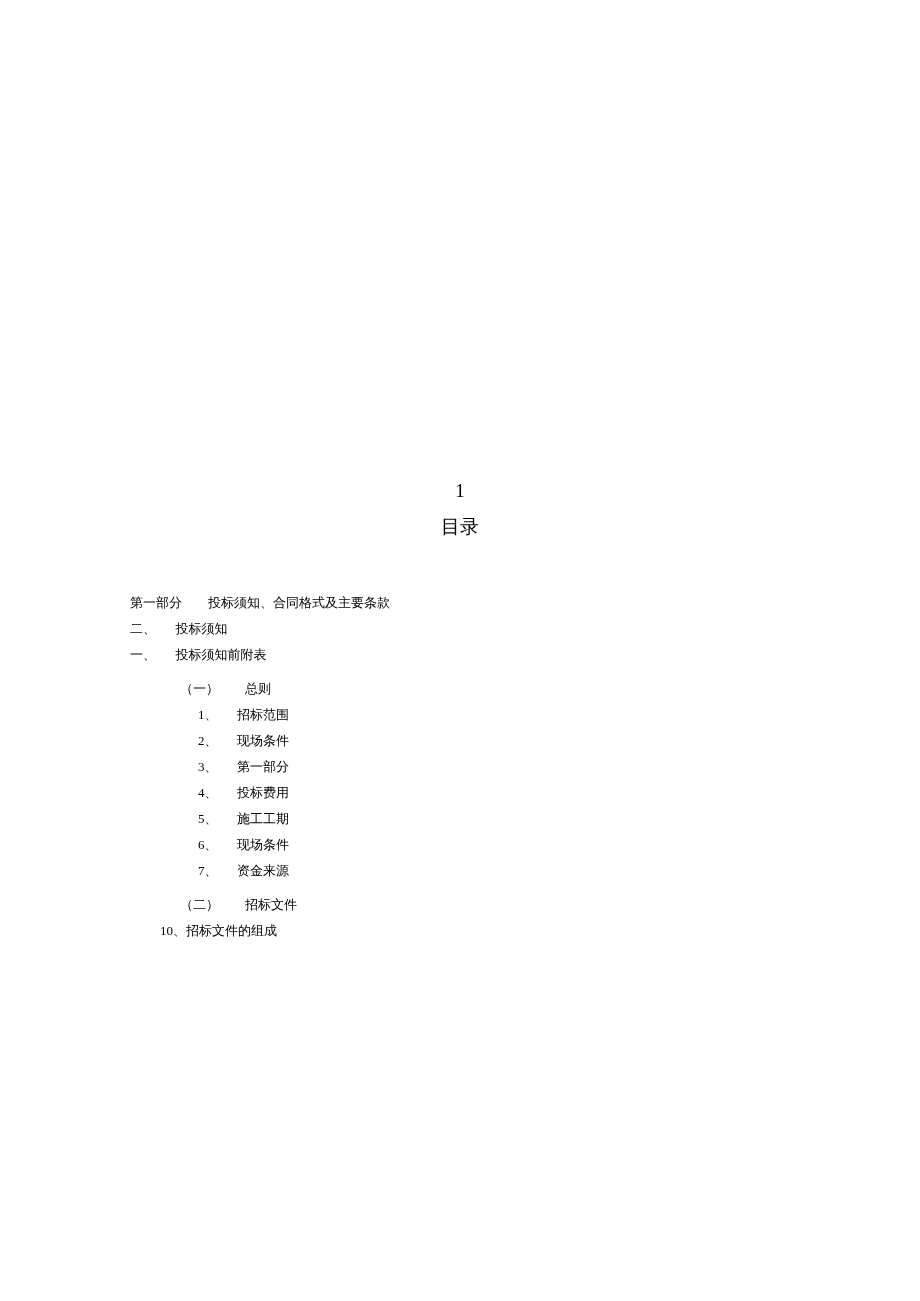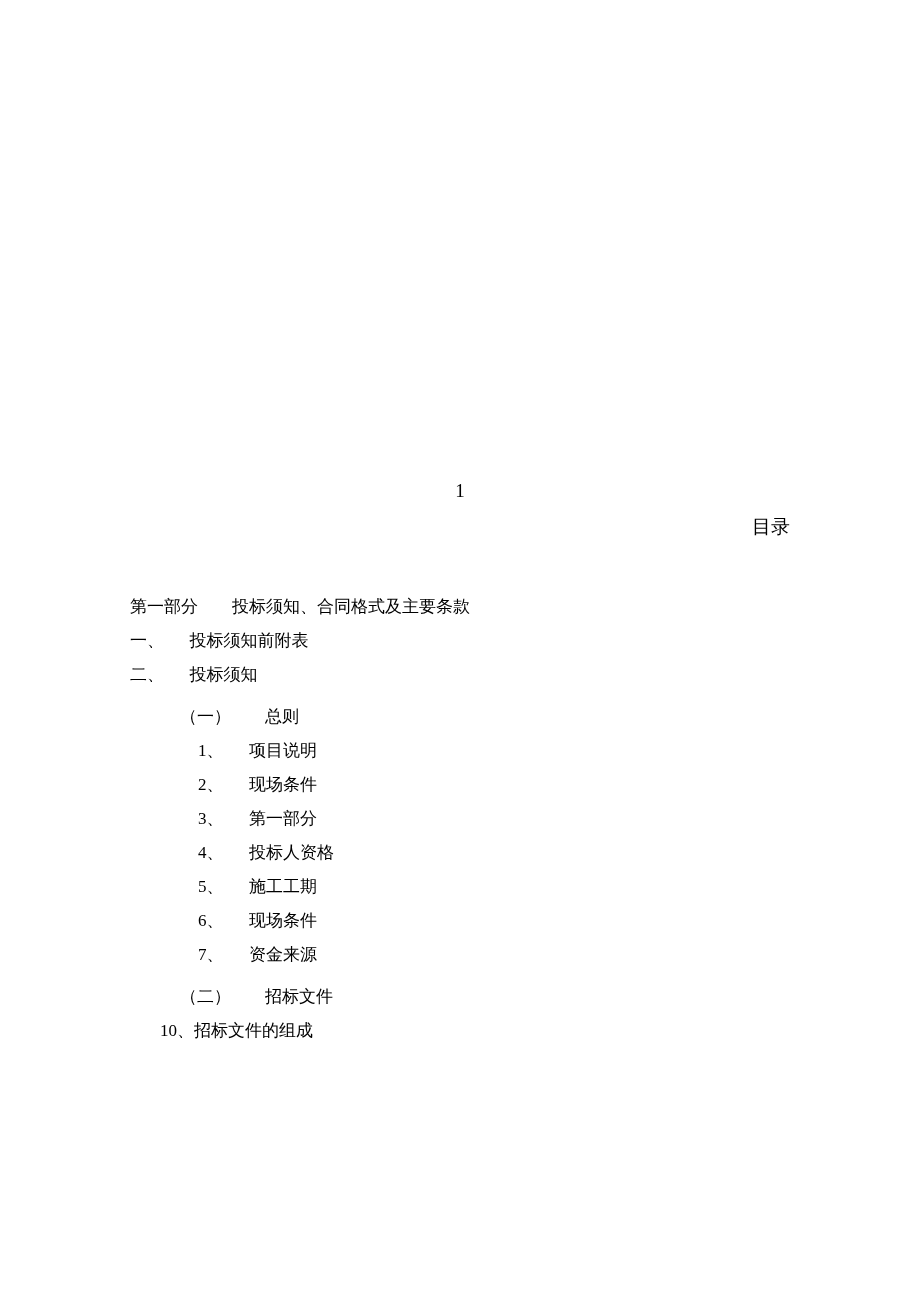--- a/index.html
+++ b/index.html
@@ -14,26 +14,26 @@
     .page {
       padding: 480px 130px 0 130px;
     }
     .page-num {
       text-align: center;
       font-size: 19px;
       font-family: "Times New Roman", serif;
       margin-bottom: 12px;
     }
     .title {
-      text-align: right;
+      text-align: center;
       font-size: 19px;
       margin-bottom: 50px;
     }
     .line {
-      font-size: 17px;
+      font-size: 13px;
       line-height: 2.0;
       white-space: pre;
     }
     .num-western {
       font-family: "Times New Roman", serif;
     }
     .indent-a { padding-left: 0px; }
     .indent-b { padding-left: 0px; }
     .indent-c { padding-left: 50px; margin-top: 8px; }
     .indent-d { padding-left: 68px; }
@@ -41,31 +41,31 @@
   </style>
 </head>
 <body>
 
 <div class="page">
   <div class="page-num">1</div>
   <div class="title">目录</div>
 
   <div class="line indent-a"><span>第一部分</span>        <span>投标须知、合同格式及主要条款</span></div>
 
+  <div class="line indent-b"><span>二、</span>      <span>投标须知</span></div>
+
   <div class="line indent-b"><span>一、</span>      <span>投标须知前附表</span></div>
-
-  <div class="line indent-b"><span>二、</span>      <span>投标须知</span></div>
 
   <div class="line indent-c"><span>（一）</span>        <span>总则</span></div>
 
   <div id="items1-container">
-      <div class="line indent-d"><span class="num-western">1、</span>      <span>项目说明</span></div>
+      <div class="line indent-d"><span class="num-western">1、</span>      <span>招标范围</span></div>
       <div class="line indent-d"><span class="num-western">2、</span>      <span>现场条件</span></div>
       <div class="line indent-d"><span class="num-western">3、</span>      <span>第一部分</span></div>
-      <div class="line indent-d"><span class="num-western">4、</span>      <span>投标人资格</span></div>
+      <div class="line indent-d"><span class="num-western">4、</span>      <span>投标费用</span></div>
       <div class="line indent-d"><span class="num-western">5、</span>      <span>施工工期</span></div>
       <div class="line indent-d"><span class="num-western">6、</span>      <span>现场条件</span></div>
       <div class="line indent-d"><span class="num-western">7、</span>      <span>资金来源</span></div>
     </div>
 
   <div class="line indent-c"><span>（二）</span>        <span>招标文件</span></div>
 
   <div class="line indent-e"><span class="num-western">10、</span><span>招标文件的组成</span></div>
 </div>
 

